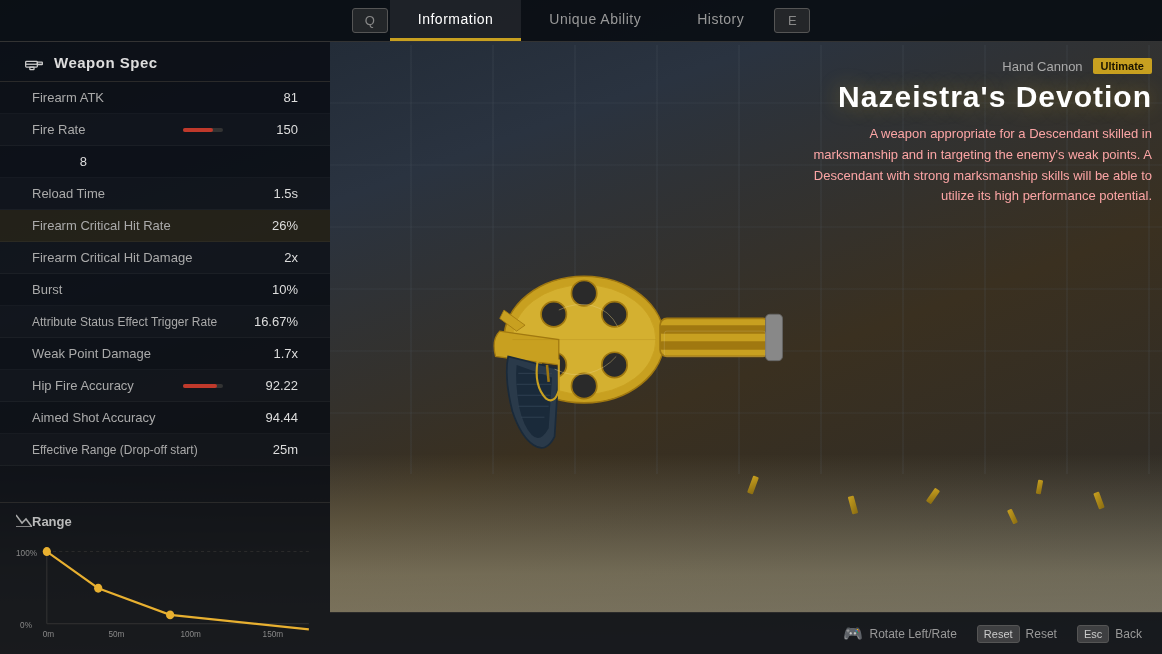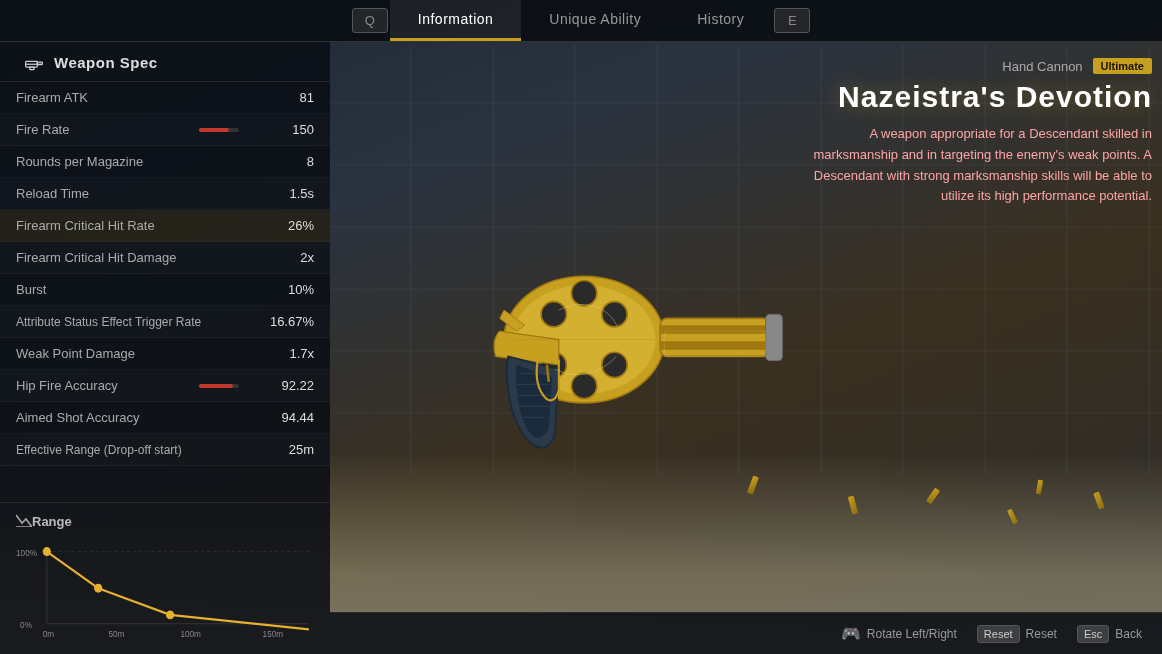--- a/index.html
+++ b/index.html
@@ -118,21 +118,21 @@
     }
 
     .stats-list {
       flex: 1;
       overflow-y: auto;
     }
     .stat-row {
       display: flex;
       align-items: center;
       justify-content: flex-start;
-      padding: 8px 16px;
+      padding: 8px 32px;
       border-bottom: 1px solid rgba(255,255,255,0.04);
       min-height: 32px;
     }
     .stat-row:nth-child(even) { background: rgba(255,255,255,0.02); }
     .stat-row.highlighted { background: rgba(200,160,32,0.12); }
     .stat-label {
       font-size: 13px;
       color: #aaa;
       flex: 1;
     }
@@ -325,21 +325,20 @@
     <div class="stat-row">
       <span class="stat-label">Fire Rate</span>
       <div class="stat-bar-area">
         <div class="stat-bar">
           <div class="stat-bar-fill" style="width: 75%"></div>
         </div>
       </div>
       <span class="stat-value">150</span>
     </div>
     <div class="stat-row">
-      <span class="stat-label">Rounds per Magazine</span>
       <span class="stat-value">8</span>
     </div>
     <div class="stat-row">
       <span class="stat-label">Reload Time</span>
       <span class="stat-value">1.5s</span>
     </div>
     <div class="stat-row highlighted">
       <span class="stat-label">Firearm Critical Hit Rate</span>
       <span class="stat-value">26%</span>
     </div>
@@ -474,21 +473,21 @@
   <div class="casing" style="width:6px;height:18px;bottom:140px;left:520px;transform:rotate(-15deg);"></div>
   <div class="casing" style="width:6px;height:16px;bottom:150px;left:600px;transform:rotate(35deg);"></div>
   <div class="casing" style="width:5px;height:15px;bottom:130px;left:680px;transform:rotate(-25deg);"></div>
   <div class="casing" style="width:5px;height:14px;bottom:160px;right:120px;transform:rotate(10deg);"></div>
   <div class="casing" style="width:6px;height:17px;bottom:145px;right:60px;transform:rotate(-20deg);"></div>
 </div>
 
 <div class="bottom-bar">
   <div class="bottom-action">
     <span class="bottom-icon">🎮</span>
-    <span>Rotate Left/Right</span>
+    <span>Rotate Left/Rate</span>
   </div>
   <div class="bottom-action">
     <span class="bottom-key">Reset</span>
     <span>Reset</span>
   </div>
   <div class="bottom-action">
     <span class="bottom-key">Esc</span>
     <span>Back</span>
   </div>
 </div>

